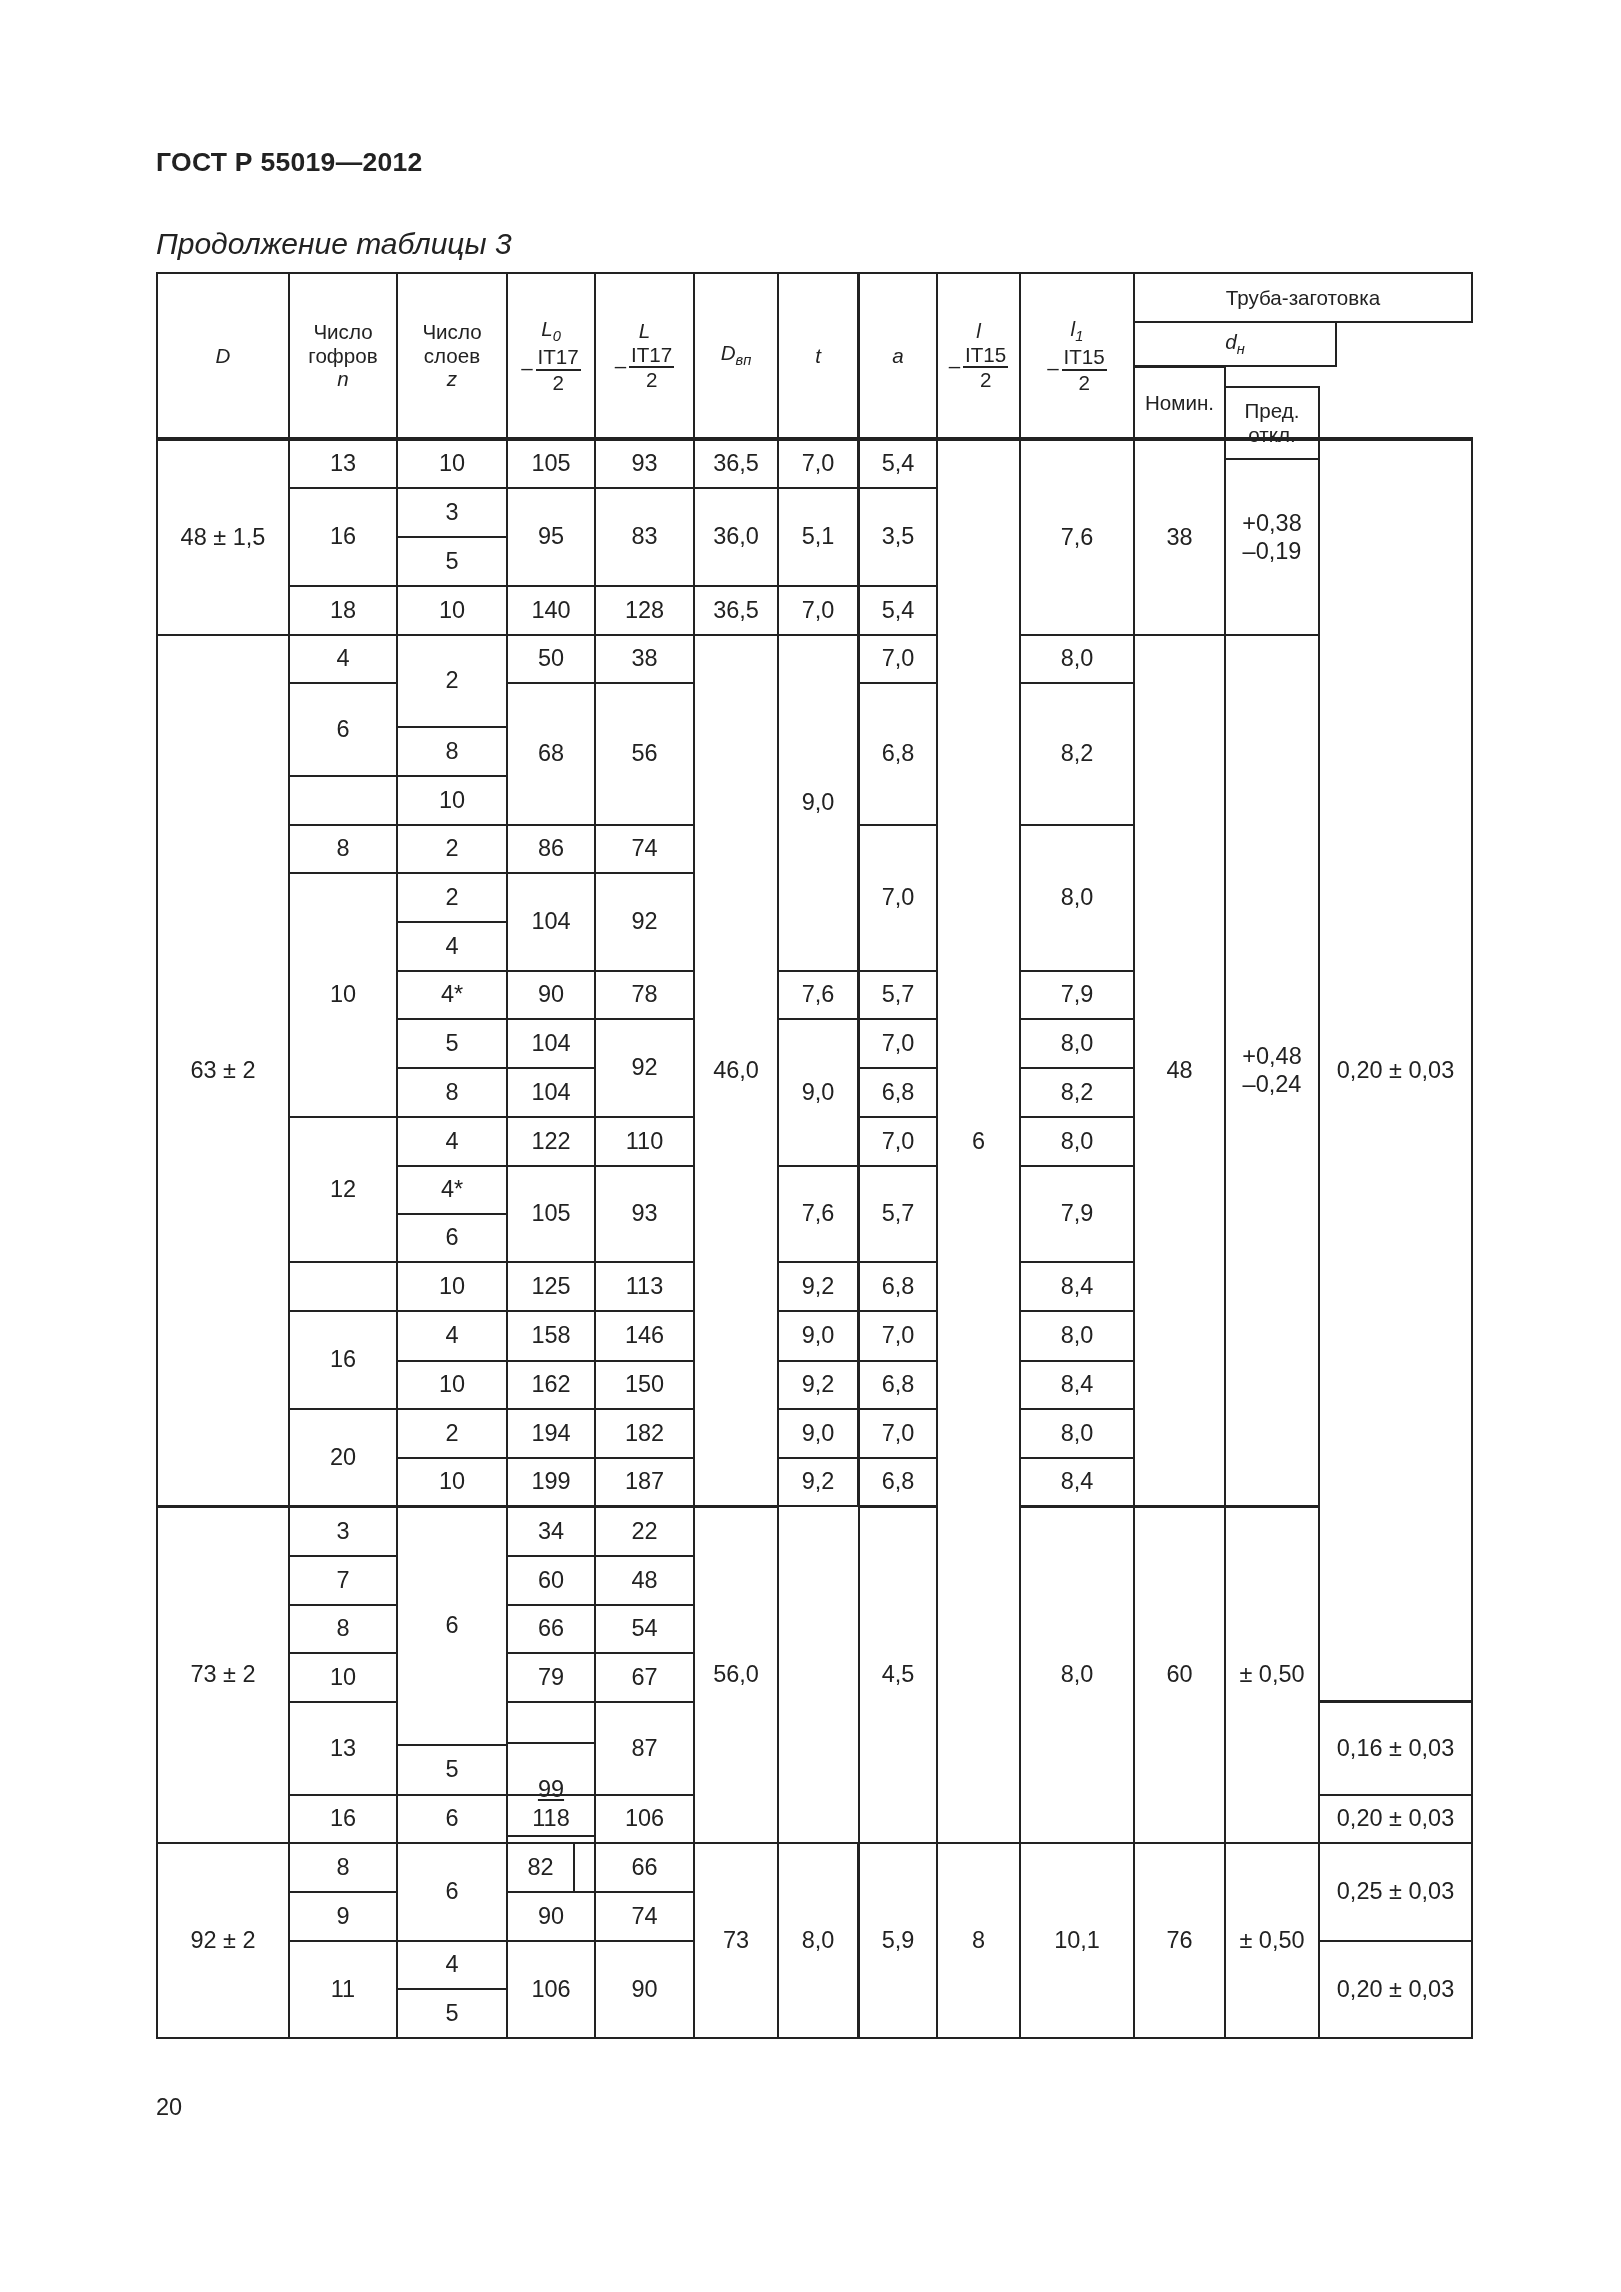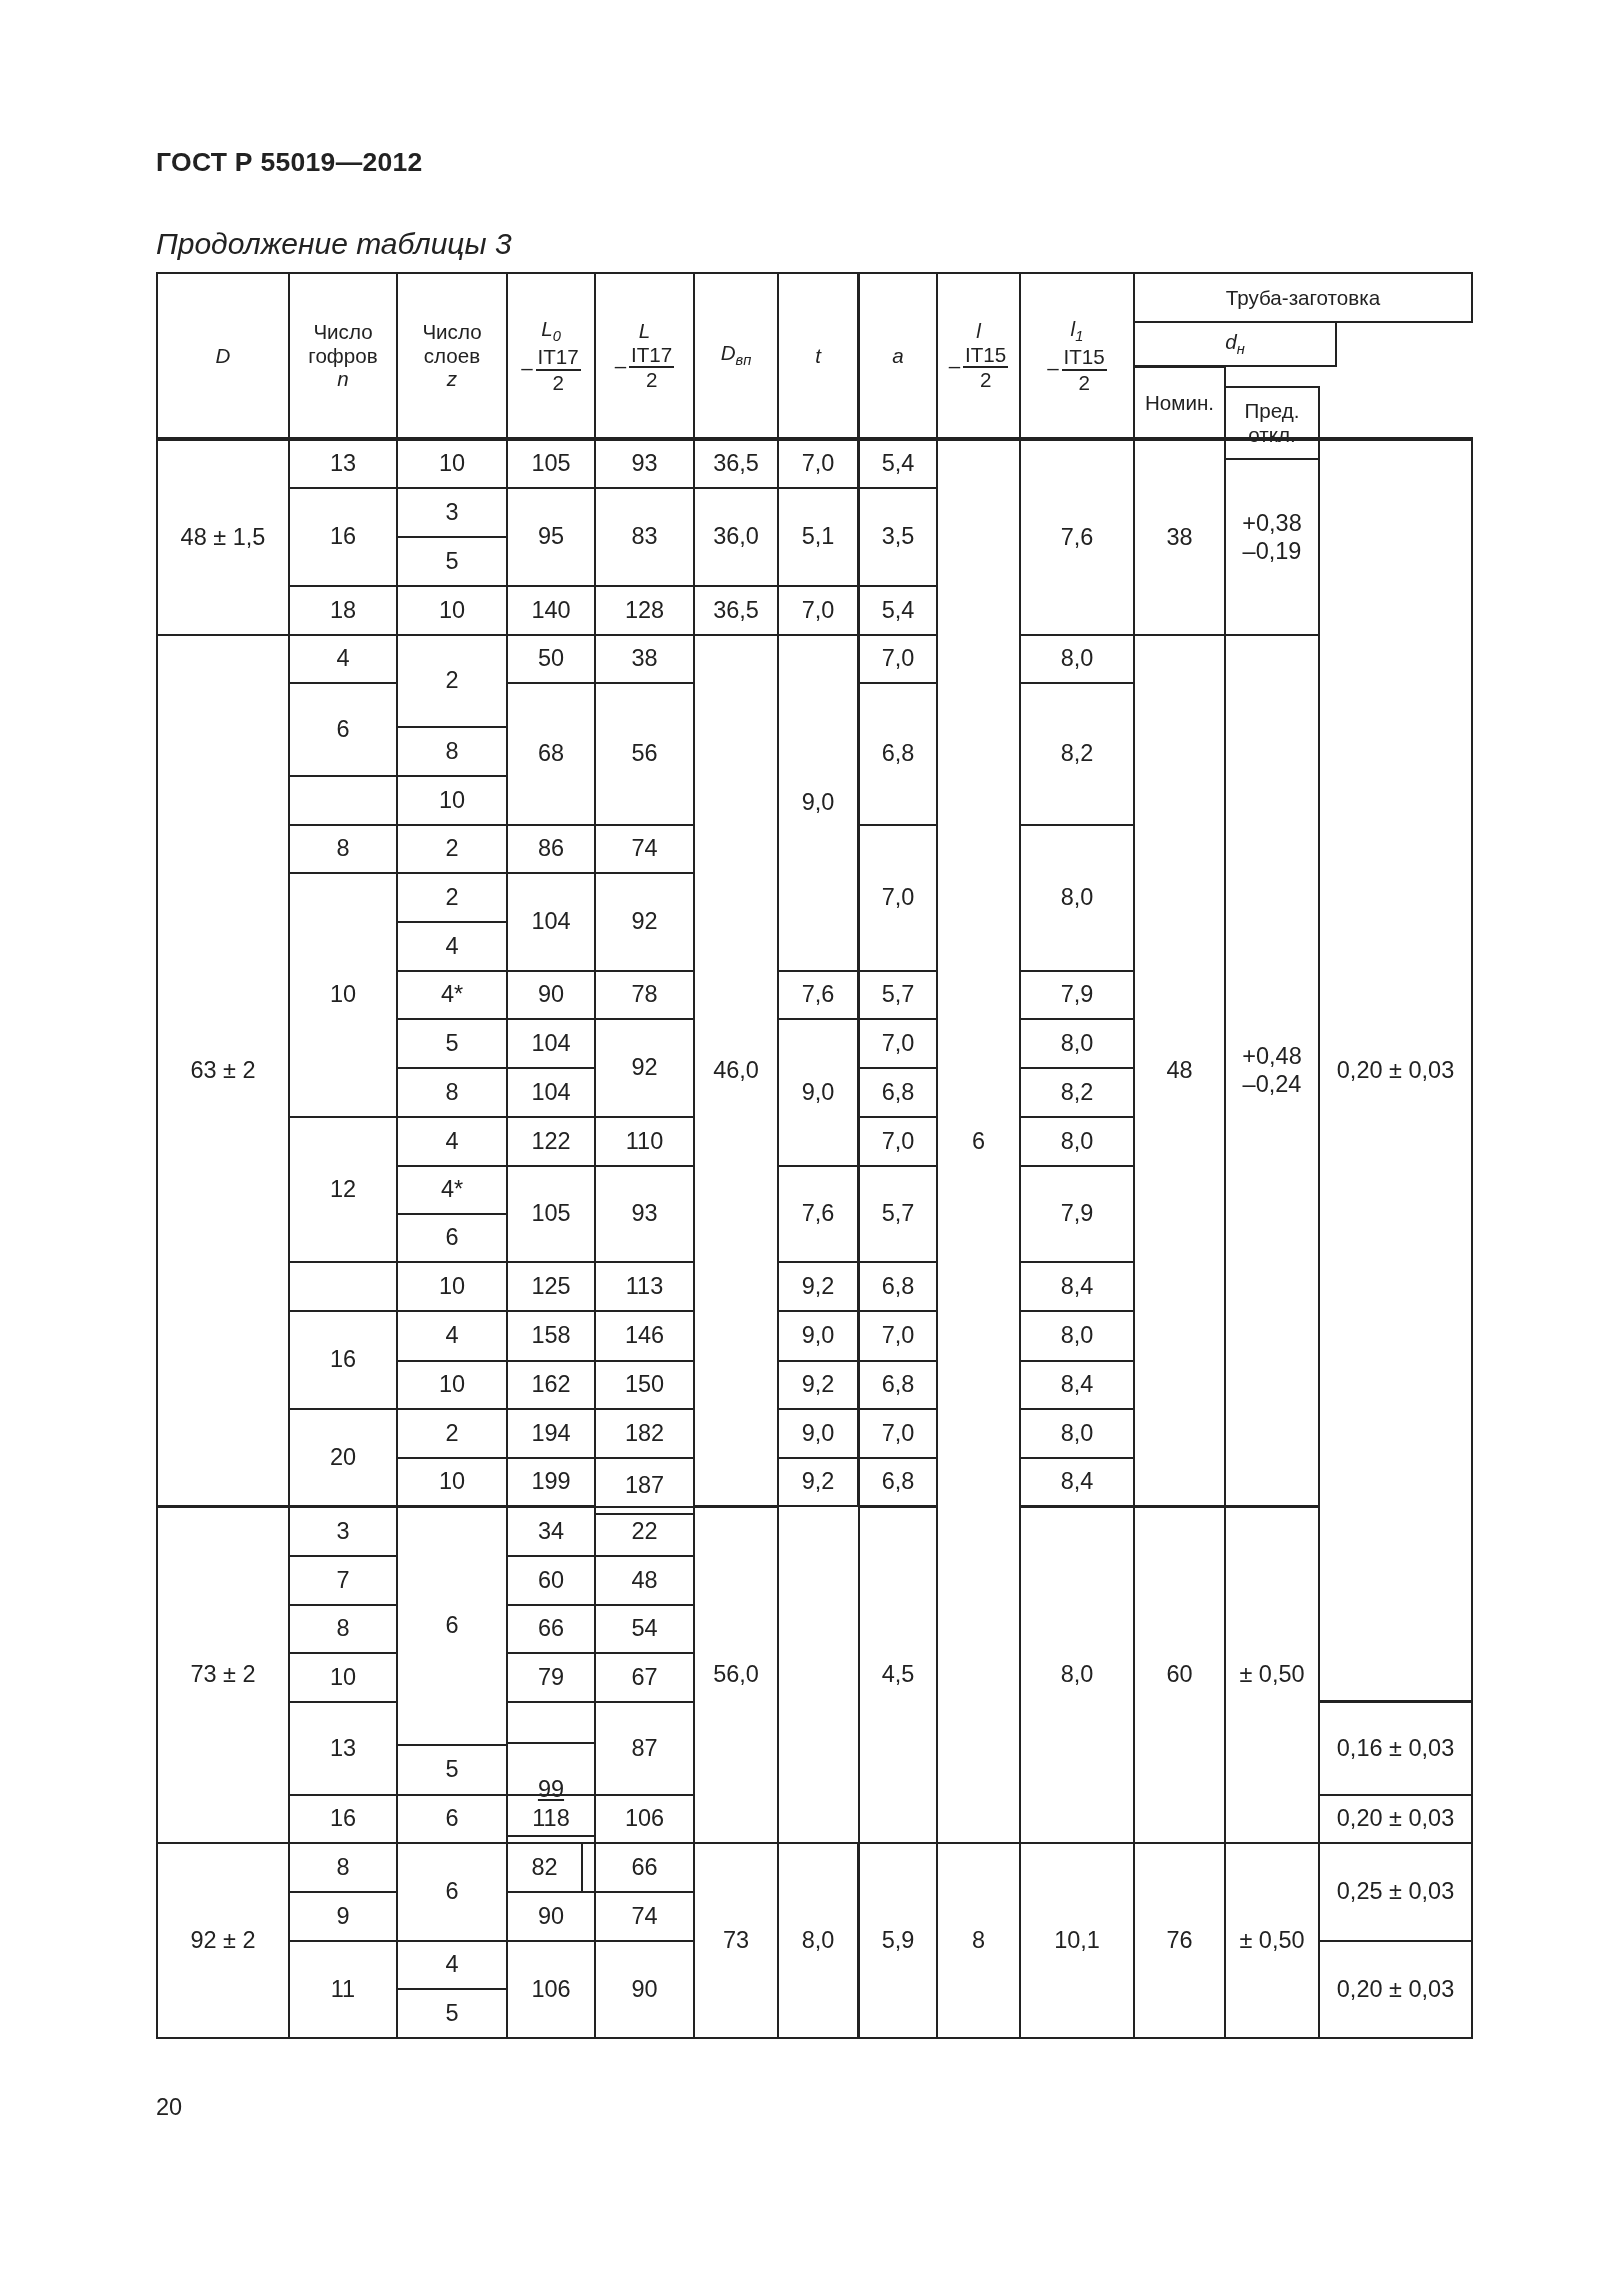--- a/index.html
+++ b/index.html
@@ -359,21 +359,21 @@
     </div>
   <div class="c" style="left:594px;top:1310px;width:101px;height:52px;">
       <span>146</span>
     </div>
   <div class="c" style="left:594px;top:1360px;width:101px;height:50px;">
       <span>150</span>
     </div>
   <div class="c" style="left:594px;top:1408px;width:101px;height:51px;">
       <span>182</span>
     </div>
-  <div class="c" style="left:594px;top:1457px;width:101px;height:58px;">
+  <div class="c" style="left:594px;top:1457px;width:101px;height:50px;">
       <span>187</span>
     </div>
 
   <div class="c" style="left:777px;top:634px;width:82px;height:338px;">
       <span>9,0</span>
     </div>
   <div class="c" style="left:777px;top:970px;width:82px;height:50px;">
       <span>7,6</span>
     </div>
   <div class="c" style="left:777px;top:1018px;width:82px;height:149px;">
@@ -586,21 +586,21 @@
   <div class="c" style="left:396px;top:1842px;width:112px;height:100px;">
       <span>6</span>
     </div>
   <div class="c" style="left:396px;top:1940px;width:112px;height:50px;">
       <span>4</span>
     </div>
   <div class="c" style="left:396px;top:1988px;width:112px;height:51px;">
       <span>5</span>
     </div>
 
-  <div class="c" style="left:506px;top:1842px;width:77px;height:51px;">
+  <div class="c" style="left:506px;top:1842px;width:69px;height:51px;">
       <span>82</span>
     </div>
   <div class="c" style="left:506px;top:1891px;width:90px;height:51px;">
       <span>90</span>
     </div>
   <div class="c" style="left:506px;top:1940px;width:90px;height:99px;">
       <span>106</span>
     </div>
 
   <div class="c" style="left:594px;top:1842px;width:101px;height:51px;">

